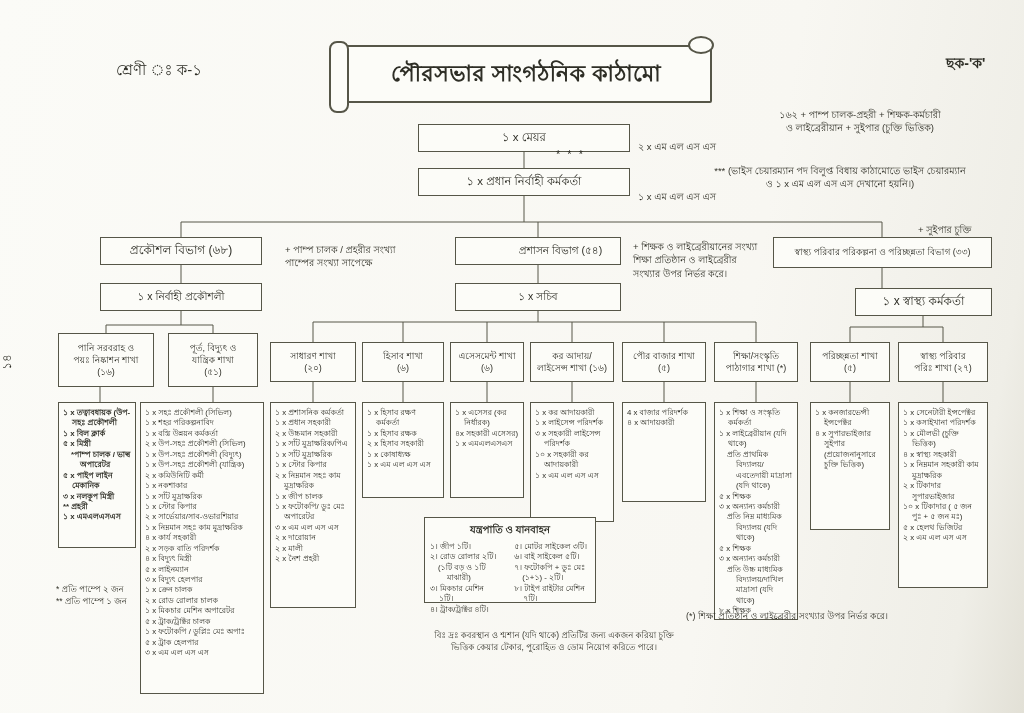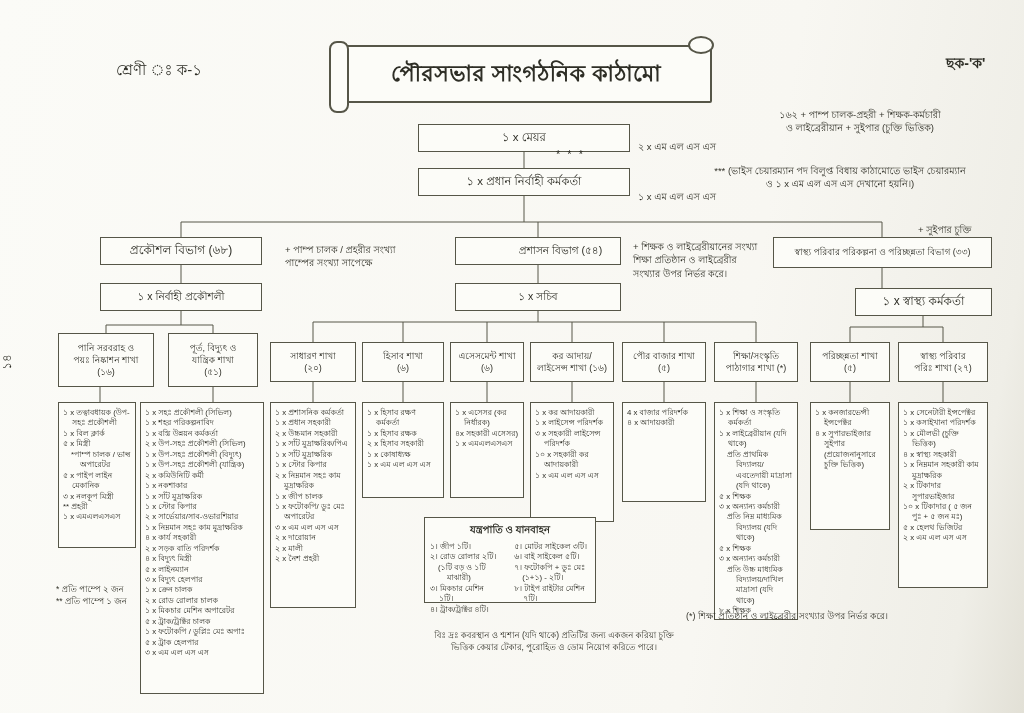--- a/index.html
+++ b/index.html
@@ -122,21 +122,21 @@
   <div class="obox cbox nowrap" style="left:855px;top:288px;width:137px;height:28px;font-size:12px;text-align:center;">
     <span>১ x স্বাস্থ্য কর্মকর্তা</span>
   </div>
 
   <div id="branch-layer">
       <div class="obox cbox" style="left: 58px; top: 333px; width: 96px; height: 54px;">
         <div class="blabel">পানি সরবরাহ ও
 পয়ঃ নিষ্কাশন শাখা
 (১৬)</div>
       </div>
-      <div class="obox detail" style="left: 58px; top: 402px; width: 78px; height: 146px;">
+      <div class="obox detail" style="left: 58px; top: 402px; width: 78px; height: 146px; font-weight: bold;">
         <div class="ditem">১ x তত্বাবধায়ক (উপ-সহঃ প্রকৌশলী</div>
         <div class="ditem">১ x বিল ক্লার্ক</div>
         <div class="ditem">৫ x মিস্ত্রী</div>
         <div class="ditem sub">*পাম্প চালক / ভাল্ব অপারেটর</div>
         <div class="ditem">৫ x পাইপ লাইন মেকানিক</div>
         <div class="ditem">৩ x নলকূপ মিস্ত্রী</div>
         <div class="ditem">** প্রহরী</div>
         <div class="ditem">১ x এমএলএসএস</div>
       </div>
       <div class="obox cbox" style="left: 168px; top: 333px; width: 90px; height: 54px;">

